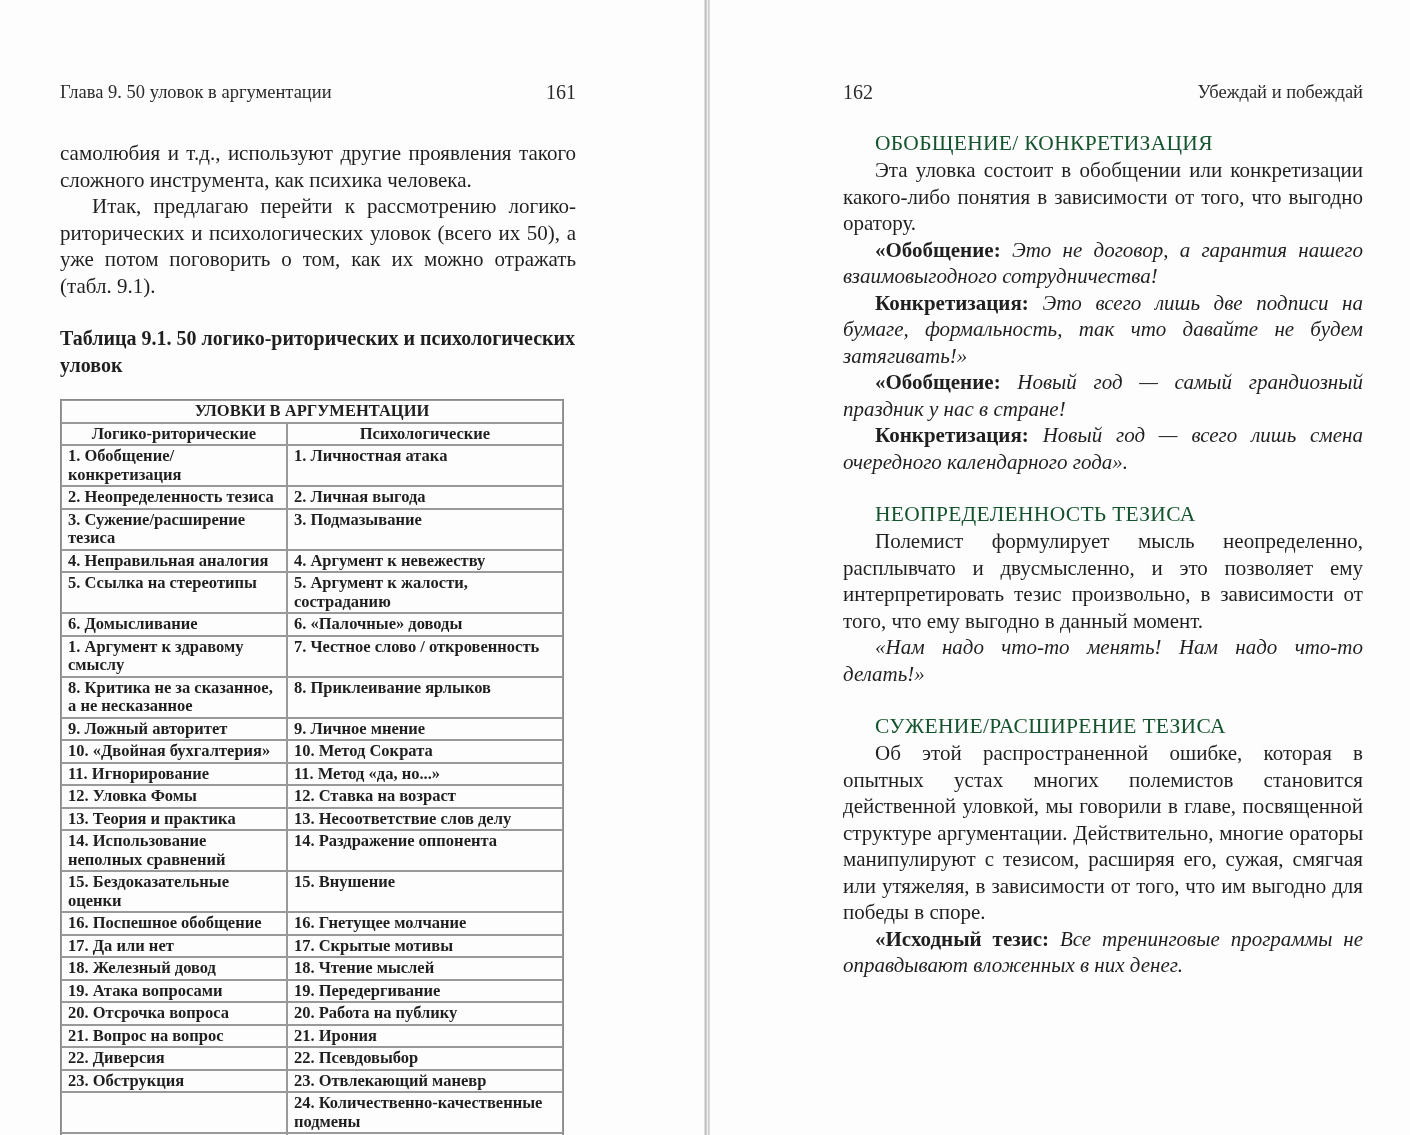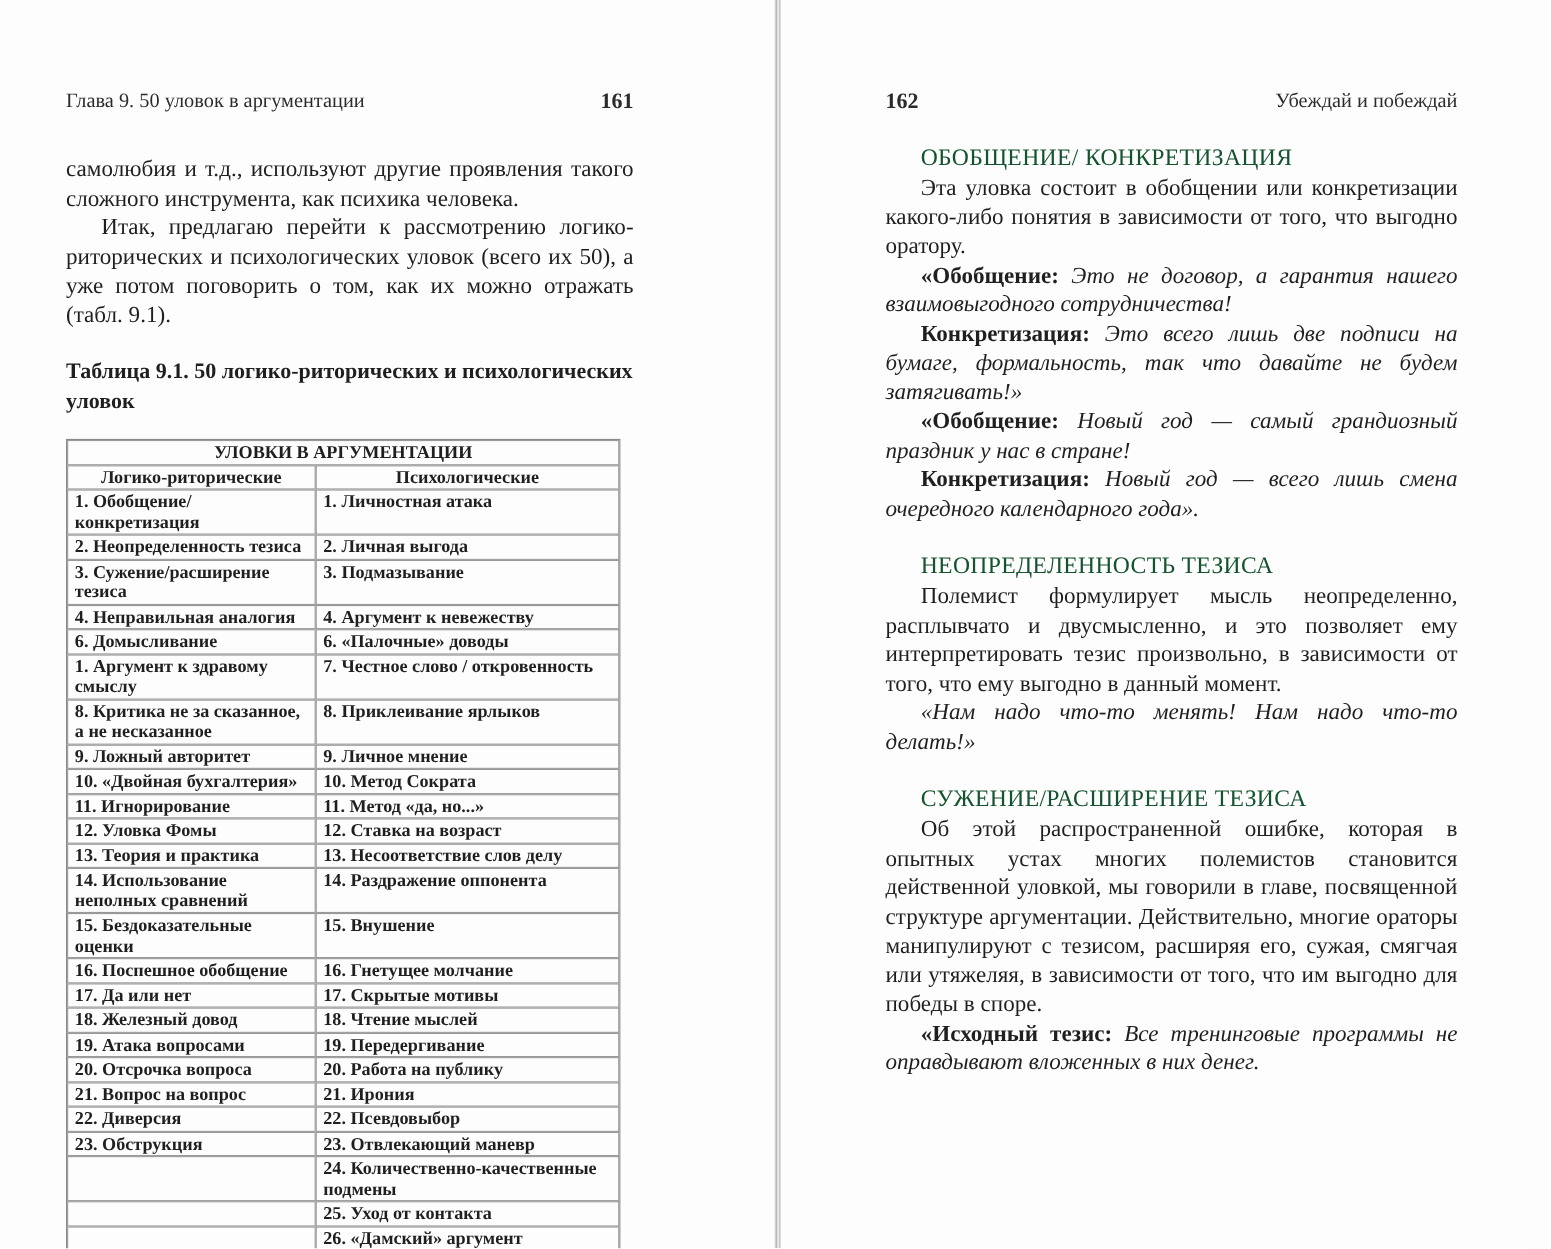--- a/index.html
+++ b/index.html
@@ -23,31 +23,31 @@
     top: 0;
     width: 6px;
     height: 1135px;
     background: linear-gradient(90deg, #efefef 0%, #b3b3b3 30%, #f6f6f6 55%, #c2c2c2 80%, #ececec 100%);
   }
   .page {
     position: absolute;
     top: 80px;
   }
   .page-left  { left: 60px;  width: 516px; }
-  .page-right { left: 805px; width: 520px; }
+  .page-right { left: 843px; width: 520px; }
 
   .running-head {
     display: flex;
     justify-content: space-between;
     align-items: center;
     font-size: 18.5px;
     line-height: 24px;
     color: #2b2b2b;
   }
-  .page-number { font-weight: bold; font-size: 20px; }
+  .page-number { font-weight: normal; font-size: 20px; }
 
   .body-par {
     margin: 0;
     font-size: 21px;
     line-height: 26.5px;
     text-align: justify;
     color: #1f1f1f;
   }
   .indent { text-indent: 32px; }
 
@@ -131,20 +131,24 @@
             <td>2. Неопределенность тезиса</td>
             <td>2. Личная выгода</td>
           </tr>
           <tr>
             <td>3. Сужение/расширение тезиса</td>
             <td>3. Подмазывание</td>
           </tr>
           <tr>
             <td>4. Неправильная аналогия</td>
             <td>4. Аргумент к невежеству</td>
+          </tr>
+          <tr>
+            <td>5. Ссылка на стереотипы</td>
+            <td>5. Аргумент к жалости, состраданию</td>
           </tr>
           <tr>
             <td>6. Домысливание</td>
             <td>6. «Палочные» доводы</td>
           </tr>
           <tr>
             <td>1. Аргумент к здравому смыслу</td>
             <td>7. Честное слово / откровенность</td>
           </tr>
           <tr>

